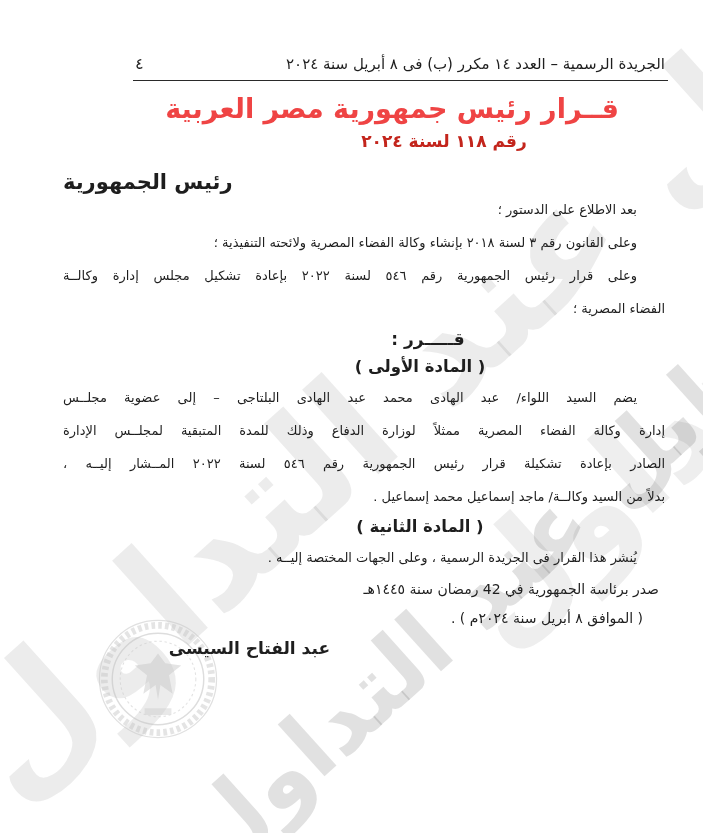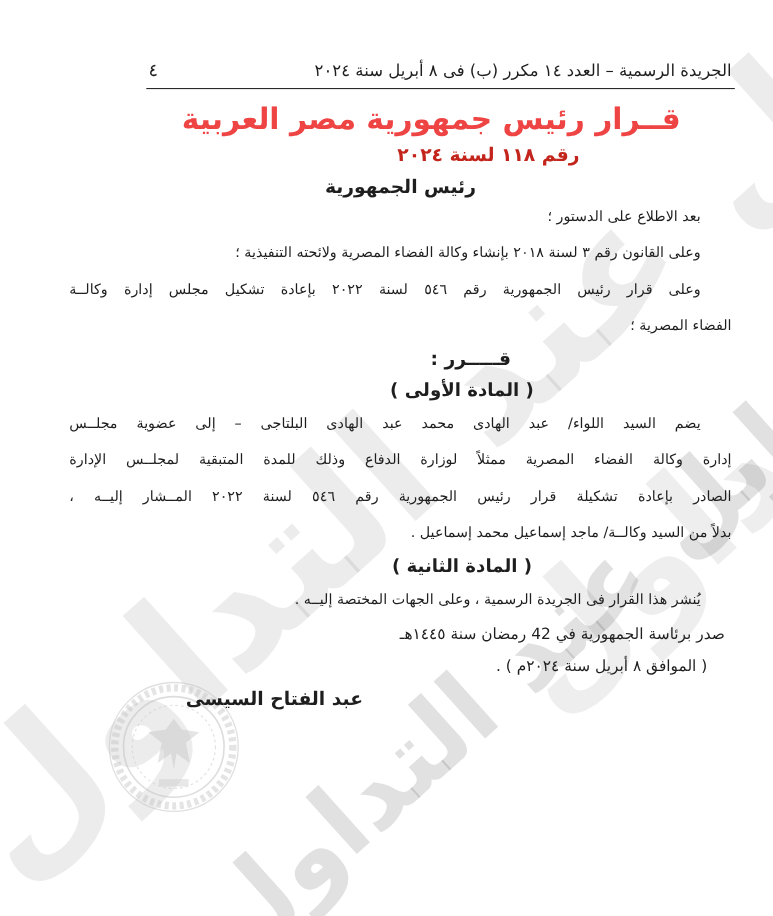--- a/index.html
+++ b/index.html
@@ -12,21 +12,21 @@
        margin:54px 38px 0 135px;font-size:15px;}
   .hdr .gz{letter-spacing:.2px;}
   .hdr .num{font-size:16px;}
   .rule{margin:7px 35px 0 133px;border-top:1.6px solid #2a2a2a;height:0;}
   
   .content{margin:0 38px 0 63px;}
   .title{margin-top:11px;text-align:center;transform:translateX(28px);
          color:#ef4444;font-size:27px;font-weight:bold;line-height:34px;}
   .subtitle{margin-top:3px;text-align:center;transform:translateX(80px);
             color:#c3251c;font-size:17px;font-weight:bold;line-height:24px;}
-  .issuer{margin-top:6px;font-weight:bold;font-size:17px;line-height:22px;text-align:center;}
+  .issuer{margin-top:18px;font-weight:bold;font-size:21px;line-height:22px;text-align:left;}
   .bline{font-size:13px;line-height:33px;text-align:right;}
   .bline.just{text-align:justify;text-align-last:justify;}
   .bline.ind{padding-right:28px;}
   .decide{font-size:17px;font-weight:bold;text-align:center;line-height:28px;
           transform:translateX(64px);}
   .arthead{font-size:16.5px;font-weight:bold;text-align:center;line-height:28px;
            transform:translateX(56px);}
   .issuance{font-size:14px;line-height:29px;text-align:right;padding-right:6px;margin-top:1px;}
   .issuance .g2{padding-right:16px;}
   .signature{font-size:17px;font-weight:bold;

